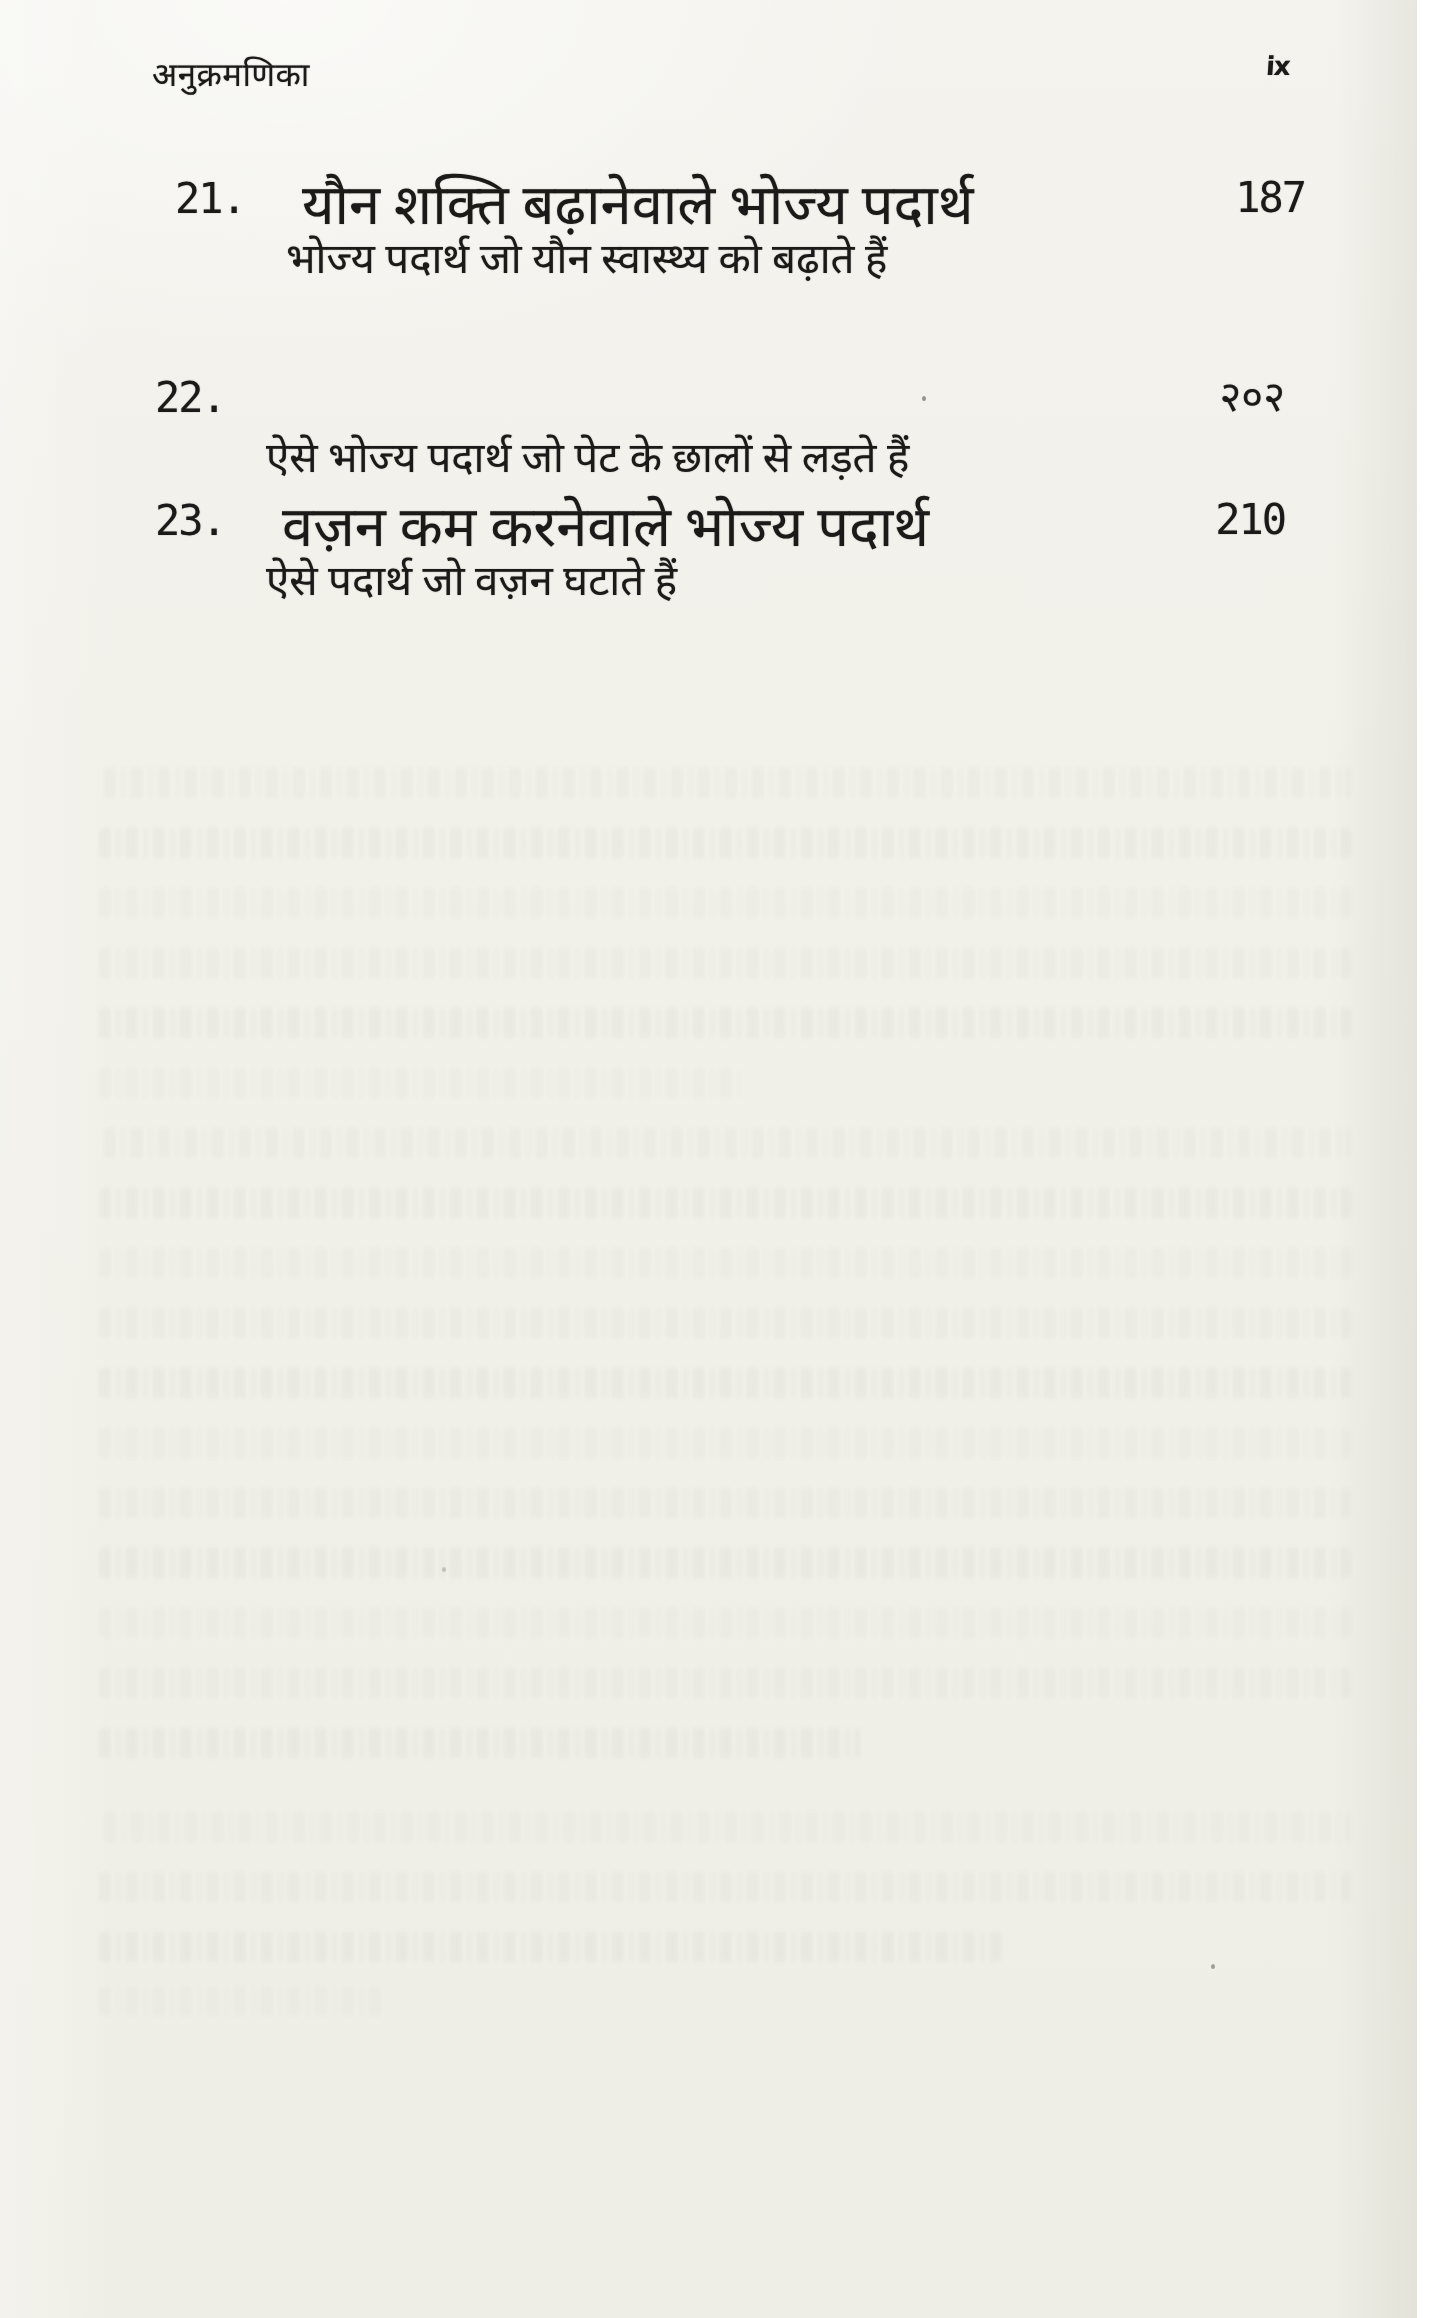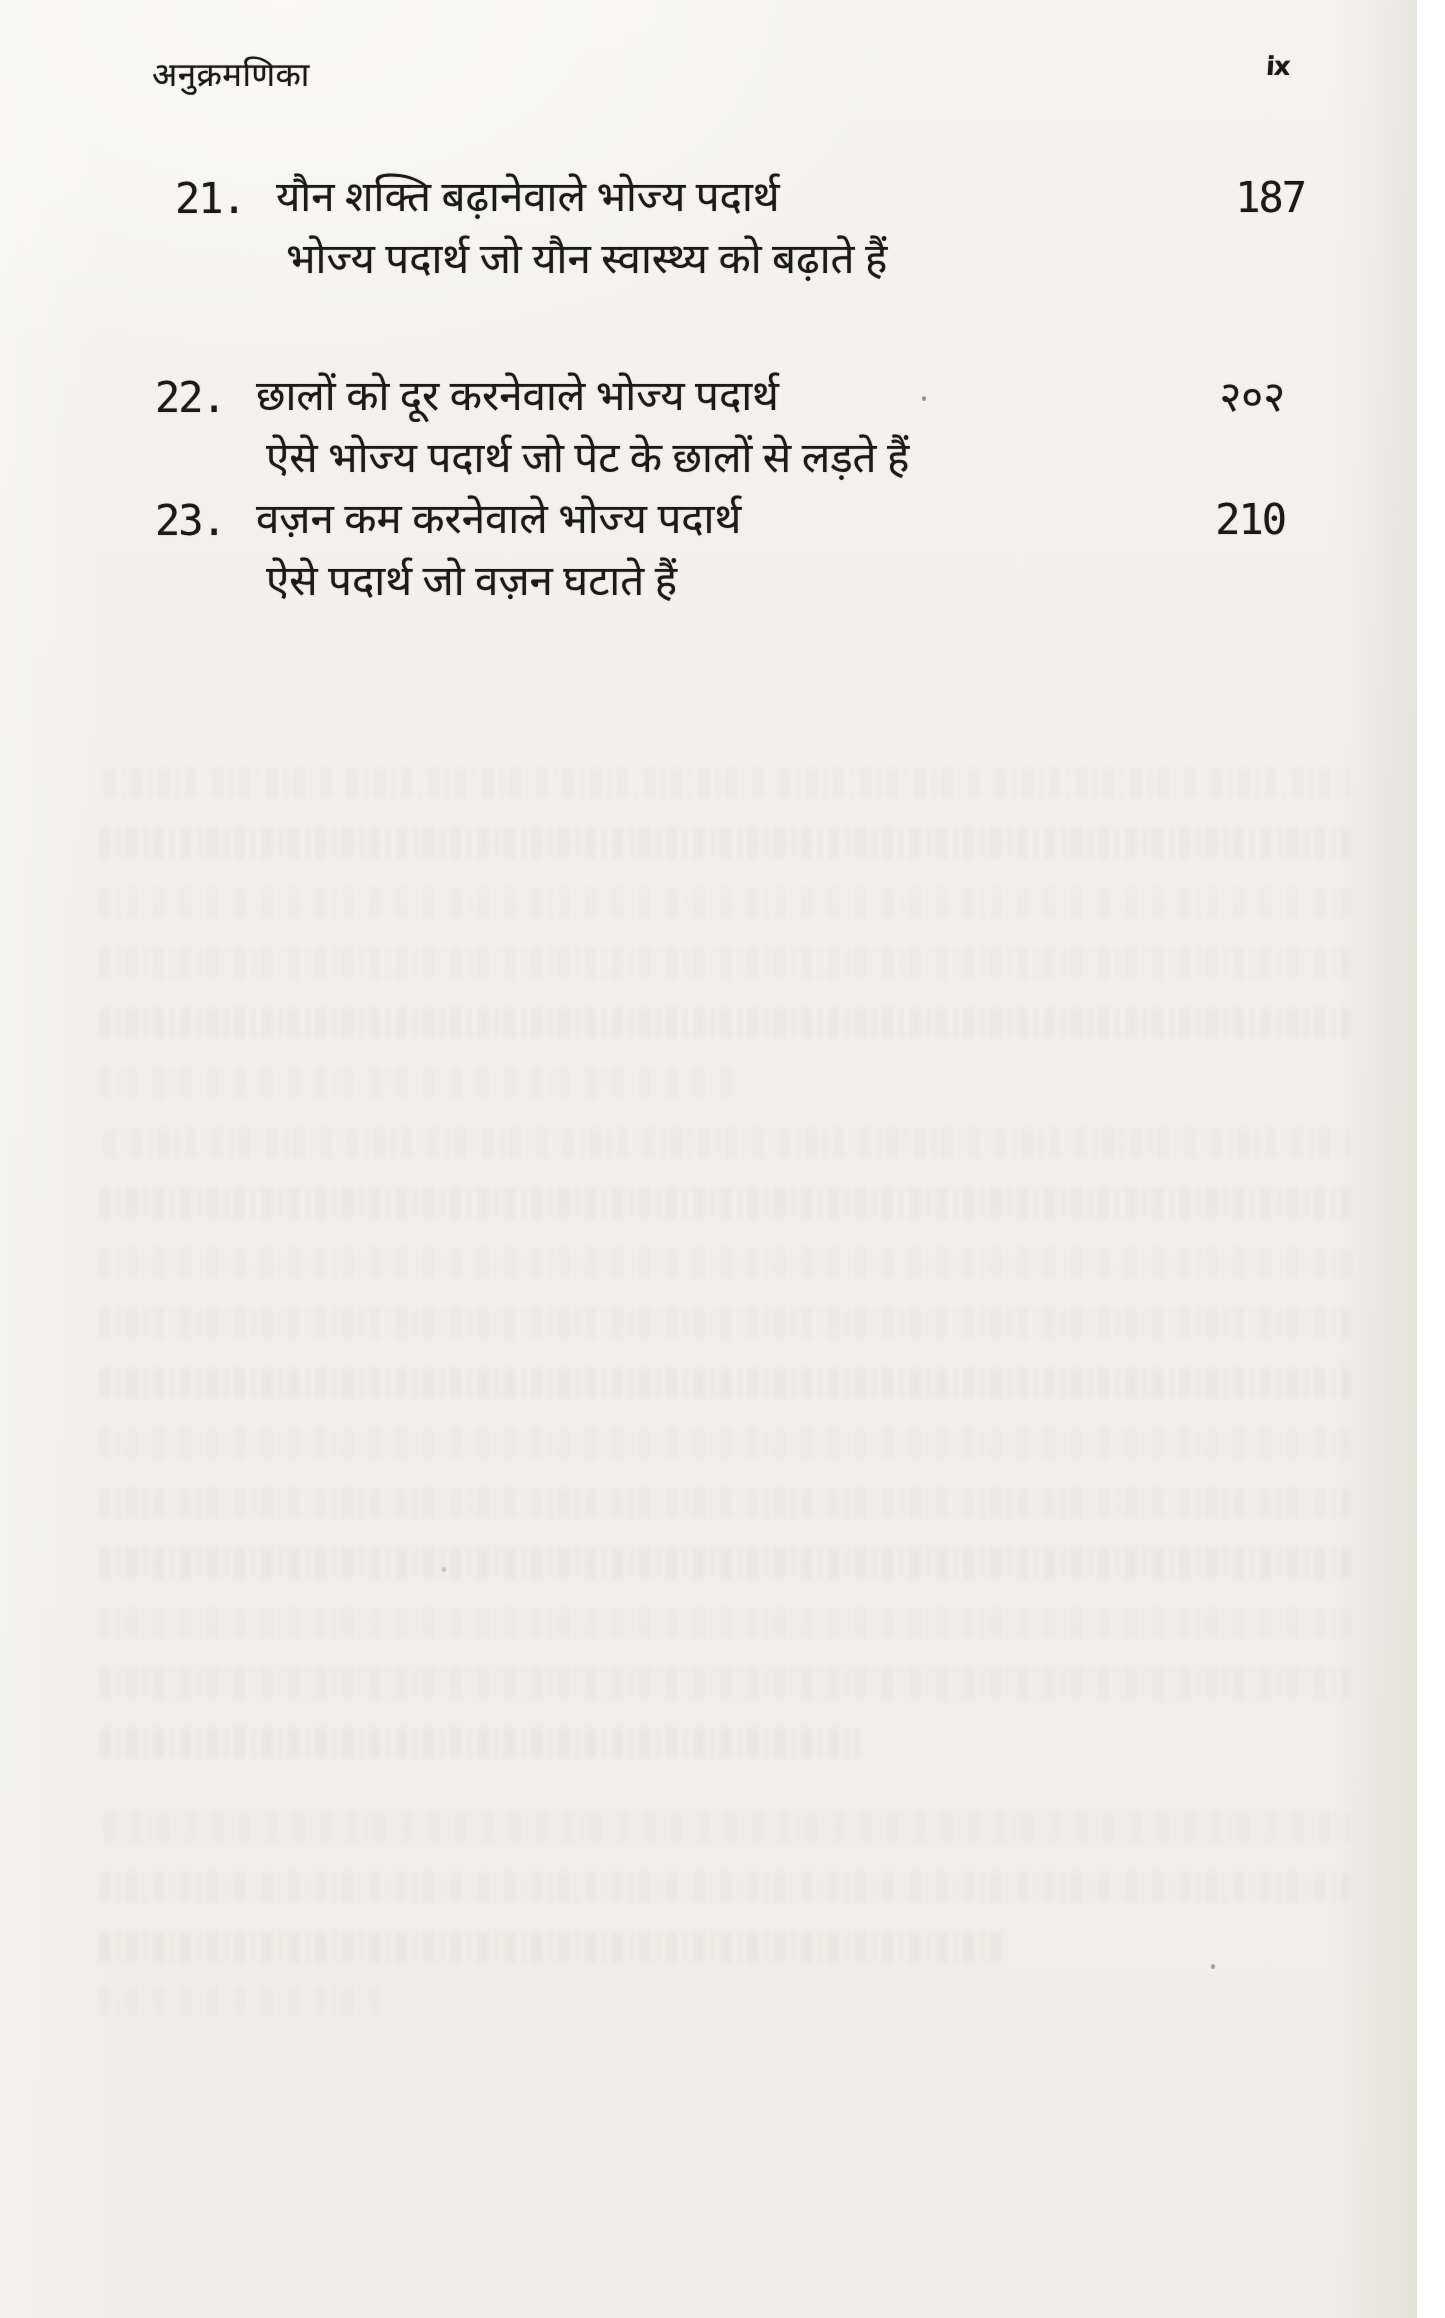--- a/index.html
+++ b/index.html
@@ -38,22 +38,22 @@
   .entry-0{ top:172px;margin-left:20px; }
   .entry-1{ top:334px;margin-top:37px; }
   .entry-2{ top:494px; }
   .entry .num{
     position:absolute; left:155px; top:4px;
     font-family:"DejaVu Sans Mono", monospace;
     font-size:42px; line-height:1.1;
     letter-spacing:-2px;
   }
   .entry .title{
-    position:absolute; left:256px; top:0;
-    font-size:42px; line-height:1.2;
+    position:absolute; left:282px; top:0;
+    font-size:56px; line-height:1.2;
     white-space:nowrap;
   }
   .entry .pageref{
     position:absolute; right:160px; top:3px;
     font-family:"DejaVu Sans Mono", monospace;
     font-size:42px; line-height:1.1;
     letter-spacing:-2px;
   }
   .entry .pageref.deva{
     font-family:"Liberation Serif", serif;
@@ -100,21 +100,20 @@
 
     <div class="entry entry-0">
       <span class="num ink">21.</span>
       <span class="title ink">यौन शक्ति बढ़ानेवाले भोज्य पदार्थ</span>
       <span class="pageref ink">187</span>
       <span class="subtitle ink">भोज्य पदार्थ जो यौन स्वास्थ्य को बढ़ाते हैं</span>
     </div>
 
     <div class="entry entry-1">
       <span class="num ink">22.</span>
-      <span class="title ink">छालों को दूर करनेवाले भोज्य पदार्थ</span>
       <span class="pageref deva ink">२०२</span>
       <span class="subtitle ink">ऐसे भोज्य पदार्थ जो पेट के छालों से लड़ते हैं</span>
     </div>
 
     <div class="entry entry-2">
       <span class="num ink">23.</span>
       <span class="title ink">वज़न कम करनेवाले भोज्य पदार्थ</span>
       <span class="pageref ink">210</span>
       <span class="subtitle ink">ऐसे पदार्थ जो वज़न घटाते हैं</span>
     </div>

